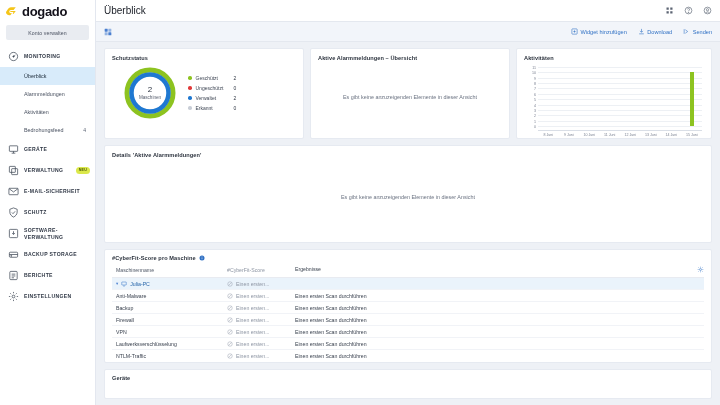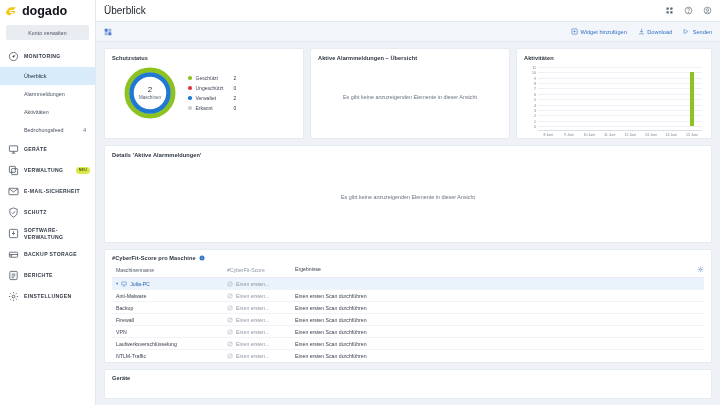--- a/index.html
+++ b/index.html
@@ -18,21 +18,21 @@
     display: flex; flex-direction: column;
     flex: 0 0 96px;
   }
   .logo-row {
     height: 22px; display: flex; align-items: center;
     padding-left: 6px; gap: 3px;
   }
   .logo-mark { width: 13px; height: 13px; flex: 0 0 13px; }
   .logo-text {
     font-size: 13px; font-weight: bold; color: #13111a;
-    letter-spacing: -0.3px; line-height: 1; font-family: Liberation Mono, monospace;
+    letter-spacing: -0.3px; line-height: 1;
   }
   .konto-btn {
     margin: 3px 6px 6px 6px; height: 15px;
     background: #e9ecf1; border-radius: 2px;
     display: flex; align-items: center; justify-content: center;
     font-size: 5.2px; color: #4a5160; letter-spacing: .1px;
     cursor: pointer;
   }
   .nav { flex: 1; overflow: hidden; }
   .nav-group { }

